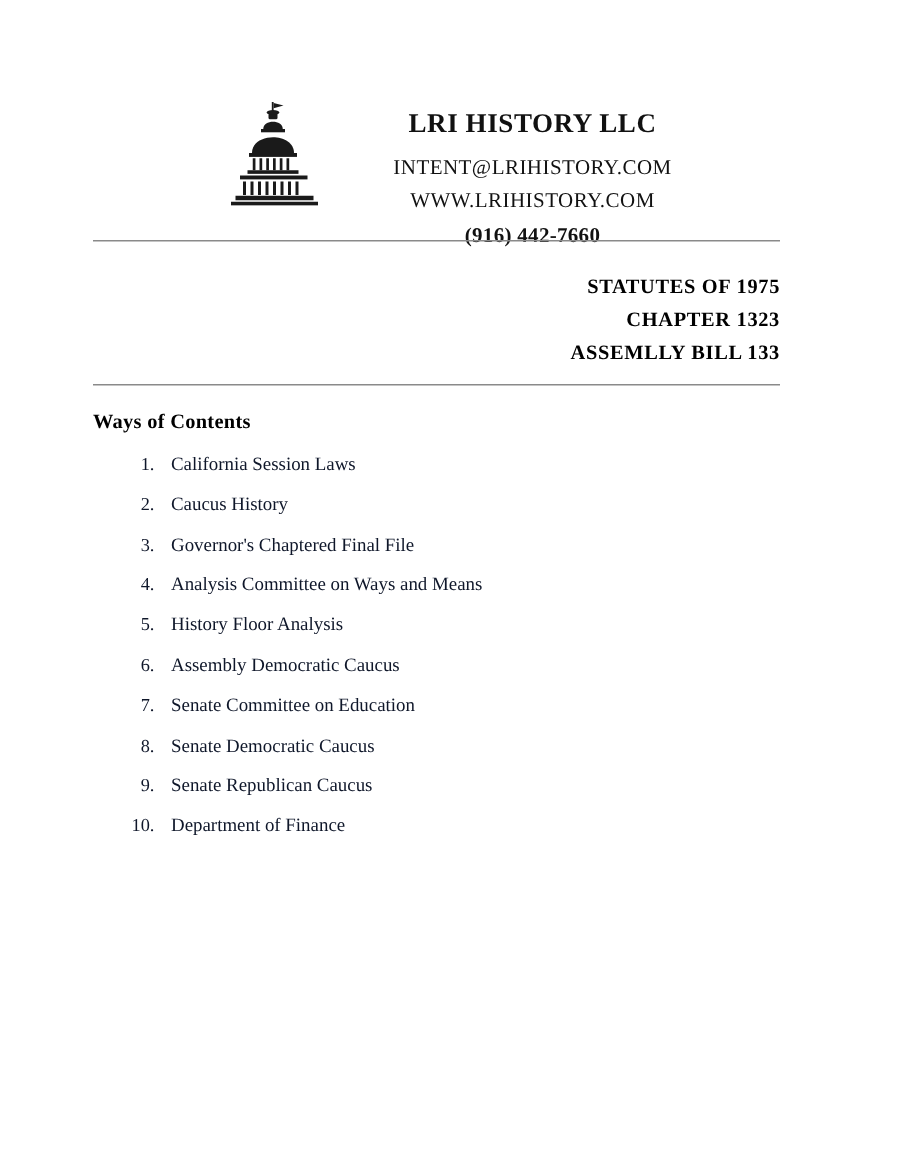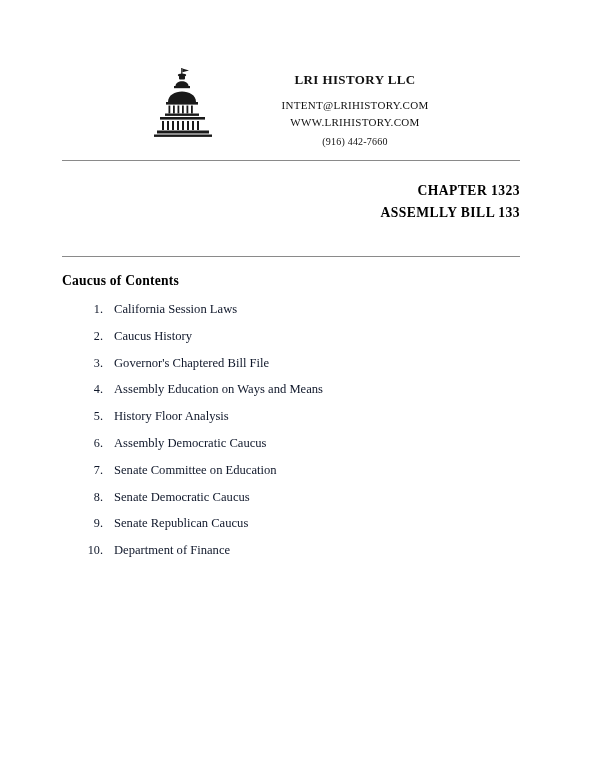--- a/index.html
+++ b/index.html
@@ -38,39 +38,40 @@
   .logo svg { display: block; }
 
   .letterhead-text {
     position: absolute;
     left: 210px;
     top: 14px;
     width: 290px;
     text-align: center;
   }
   .company-name {
-    font-size: 13px;
+    font-size: 18px;
     letter-spacing: 0.4px;
     font-variant: small-caps;
     font-weight: bold;
     color: #111;
     margin-bottom: 9px;
   }
   .contact-line {
-    font-size: 11px;
+    font-size: 14px;
     letter-spacing: 0.3px;
     color: #111;
     font-variant: small-caps;
     line-height: 1.55;
   }
   .phone-line {
-    font-size: 10px;
+    font-size: 14px;
     color: #111;
     margin-top: 5px;
     letter-spacing: 0.2px;
+    font-weight: bold;
   }
 
   
   .rule {
     position: absolute;
     left: 62px;
     width: 458px;
     border-top: 1px solid #8a8a8a;
     height: 0;
   }
@@ -170,33 +171,34 @@
       <div class="company-name">LRI HISTORY LLC</div>
       <div class="contact-line">INTENT@LRIHISTORY.COM</div>
       <div class="contact-line">WWW.LRIHISTORY.COM</div>
       <div class="phone-line">(916) 442-7660</div>
     </div>
   </div>
 
   <div class="rule rule-top"></div>
 
   <div class="title-block">
+    <div>STATUTES OF 1975</div>
     <div>CHAPTER  1323</div>
     <div>ASSEMLLY BILL 133</div>
   </div>
 
   <div class="rule rule-bottom"></div>
 
-  <div class="toc-heading">Caucus of Contents</div>
+  <div class="toc-heading">Ways of Contents</div>
 
   <ol class="toc">
     <li>California Session Laws</li>
     <li>Caucus History</li>
-    <li>Governor's Chaptered Bill File</li>
-    <li>Assembly Education on Ways and Means</li>
+    <li>Governor's Chaptered Final File</li>
+    <li>Analysis Committee on Ways and Means</li>
     <li>History Floor Analysis</li>
     <li>Assembly Democratic Caucus</li>
     <li>Senate Committee on Education</li>
     <li>Senate Democratic Caucus</li>
     <li>Senate Republican Caucus</li>
     <li>Department of Finance</li>
   </ol>
 
 </div>
 

